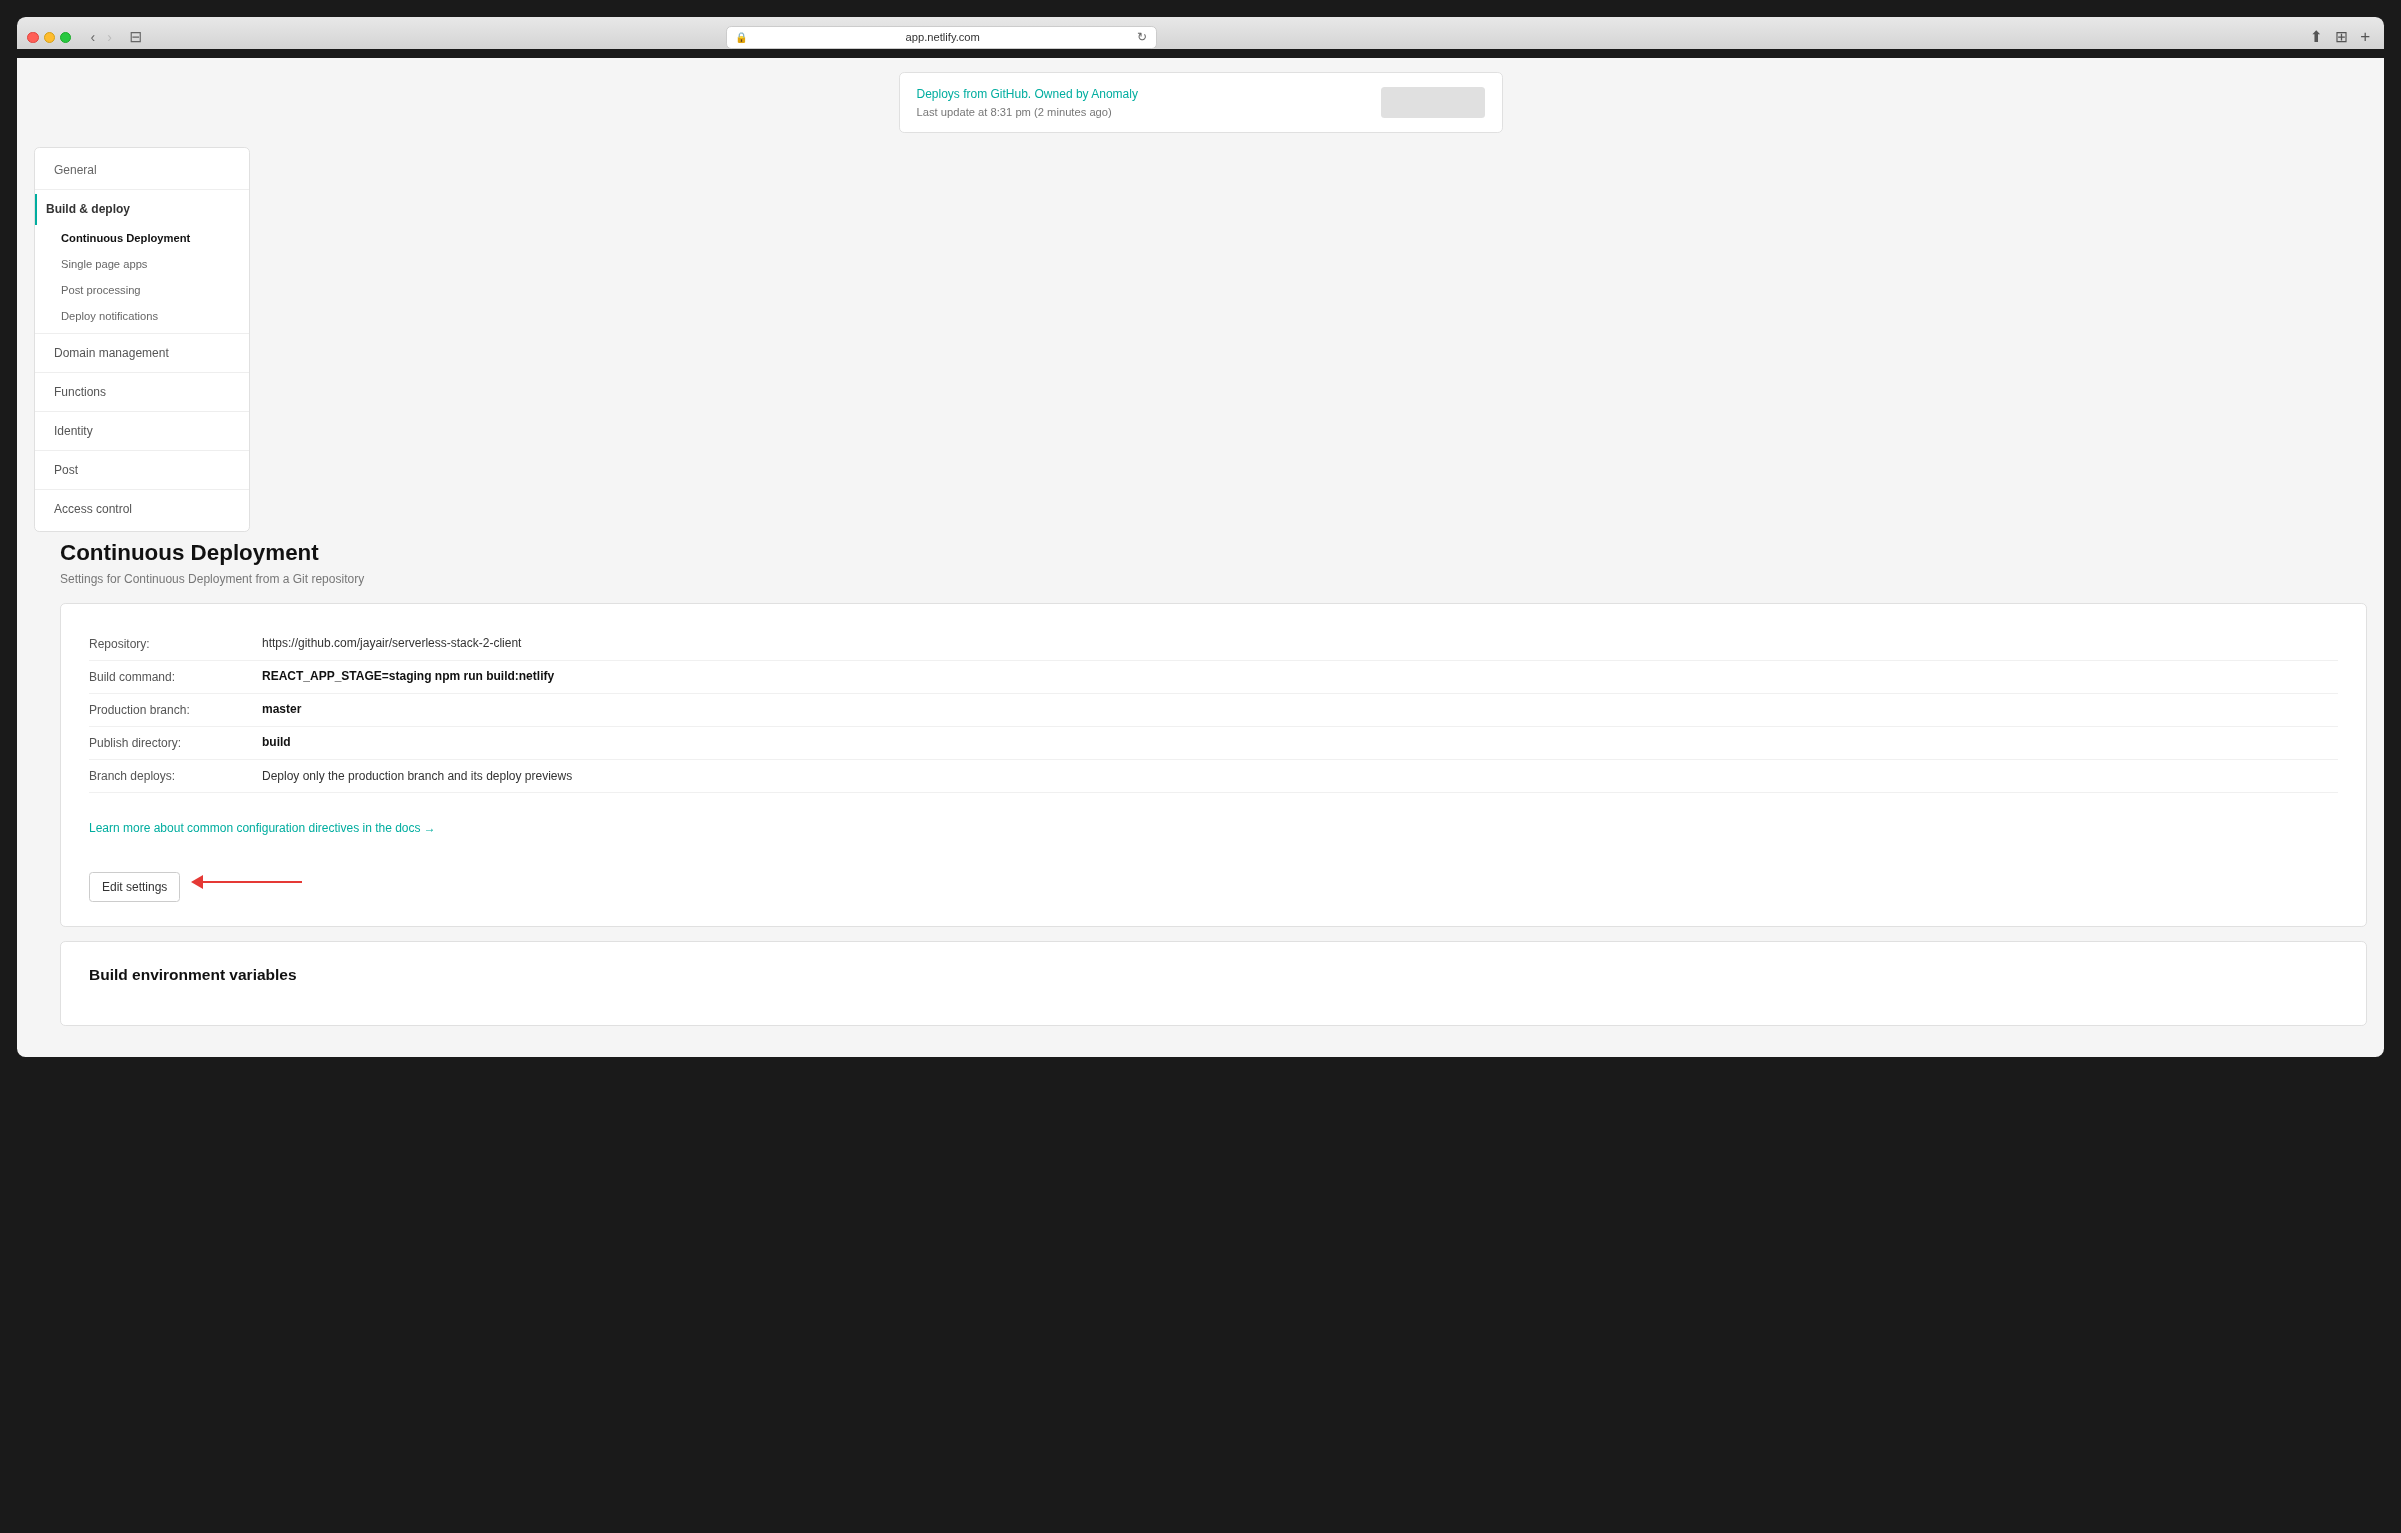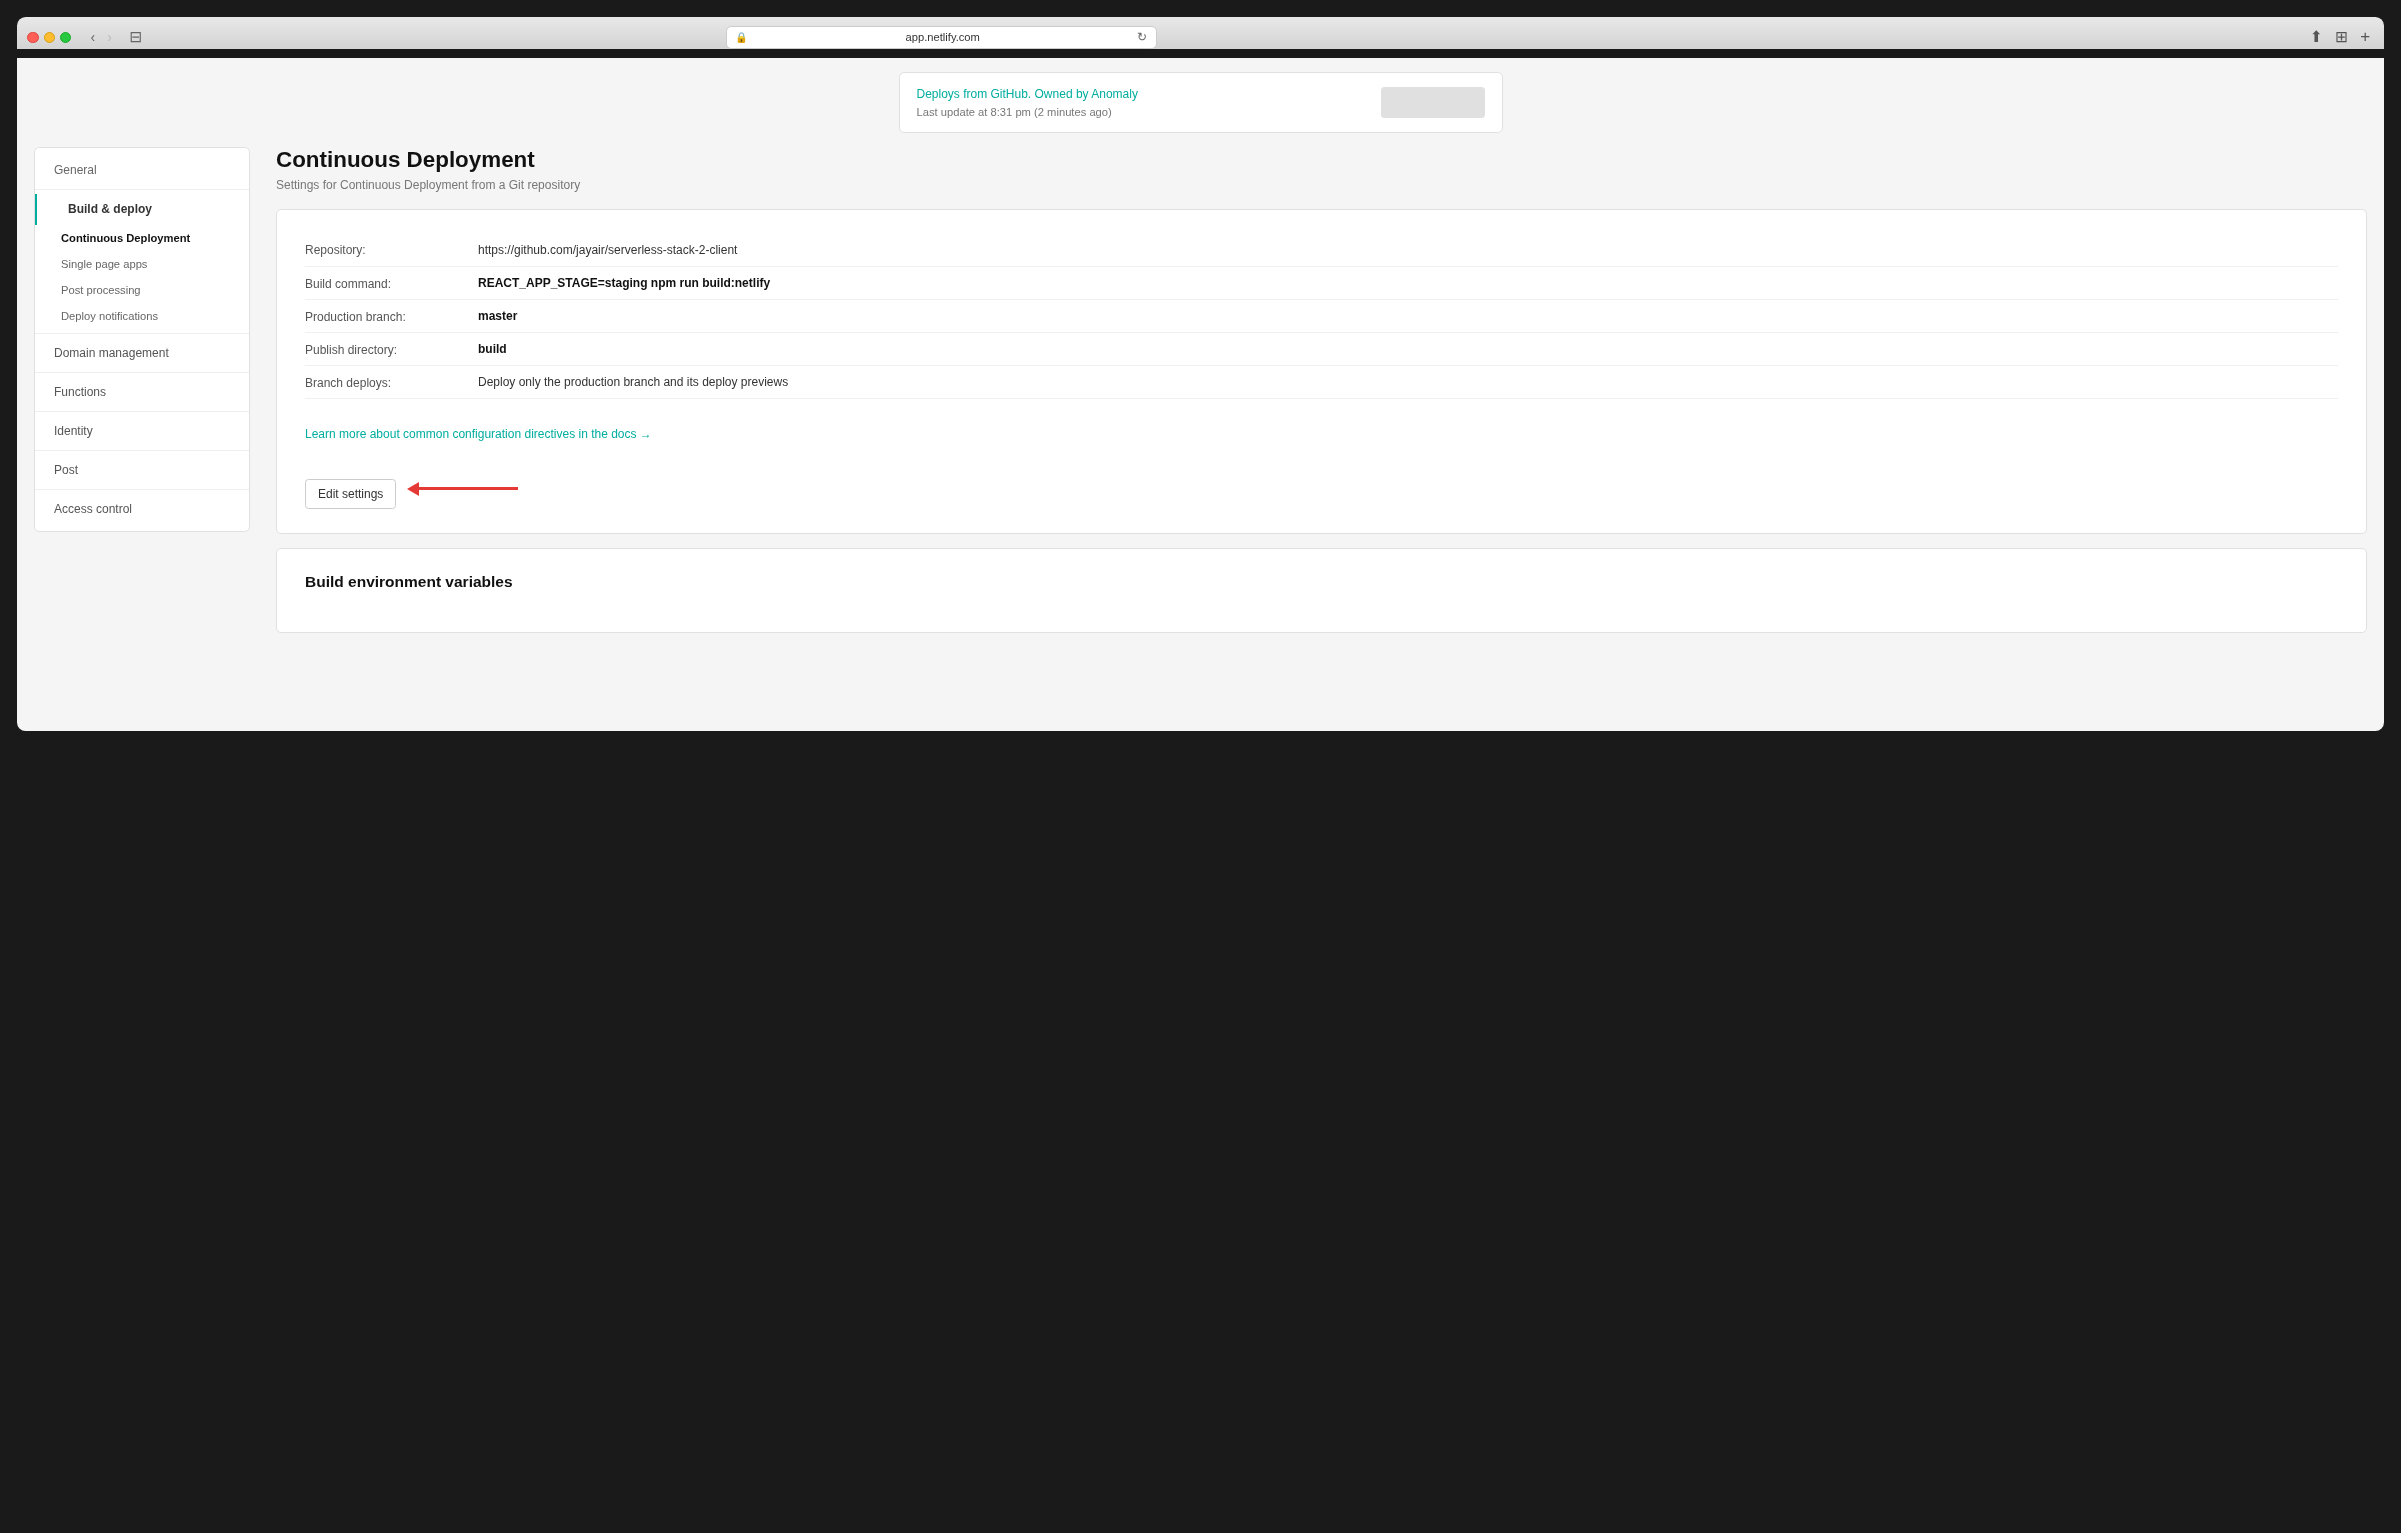--- a/index.html
+++ b/index.html
@@ -141,22 +141,23 @@
     .top-card-inner {
       position: relative;
       display: flex;
       justify-content: space-between;
       align-items: center;
     }
 
     
     .main-content {
       display: flex;
-      gap: 0;
+      gap: 8px;
       padding: 0 17px 17px;
+      flex-direction: column;
     }
 
     
     .sidebar {
       width: 216px;
       flex-shrink: 0;
       background: white;
       border-radius: 5.2px;
       border: 0.9px solid #e0e0e0;
       padding: 7px 0;
@@ -167,21 +168,21 @@
       cursor: pointer;
       font-size: 12px;
       color: #555;
       border-left: 2.6px solid transparent;
     }
     .sidebar-item.general { font-size: 12px; color: #666; }
     .sidebar-item.active-parent {
       color: #333;
       font-weight: 600;
       border-left: 2.6px solid #00ad9f;
-      padding-left: 31px;
+      padding-left: 9px;
     }
     .sidebar-subitem {
       padding: 7px 17px 7px 26px;
       cursor: pointer;
       font-size: 11.2px;
       color: #666;
     }
     .sidebar-subitem.active {
       font-weight: 600;
       color: #111;

